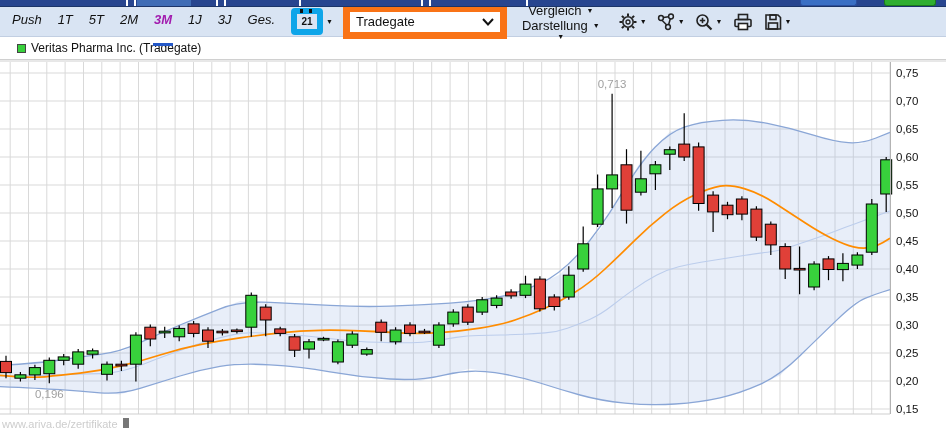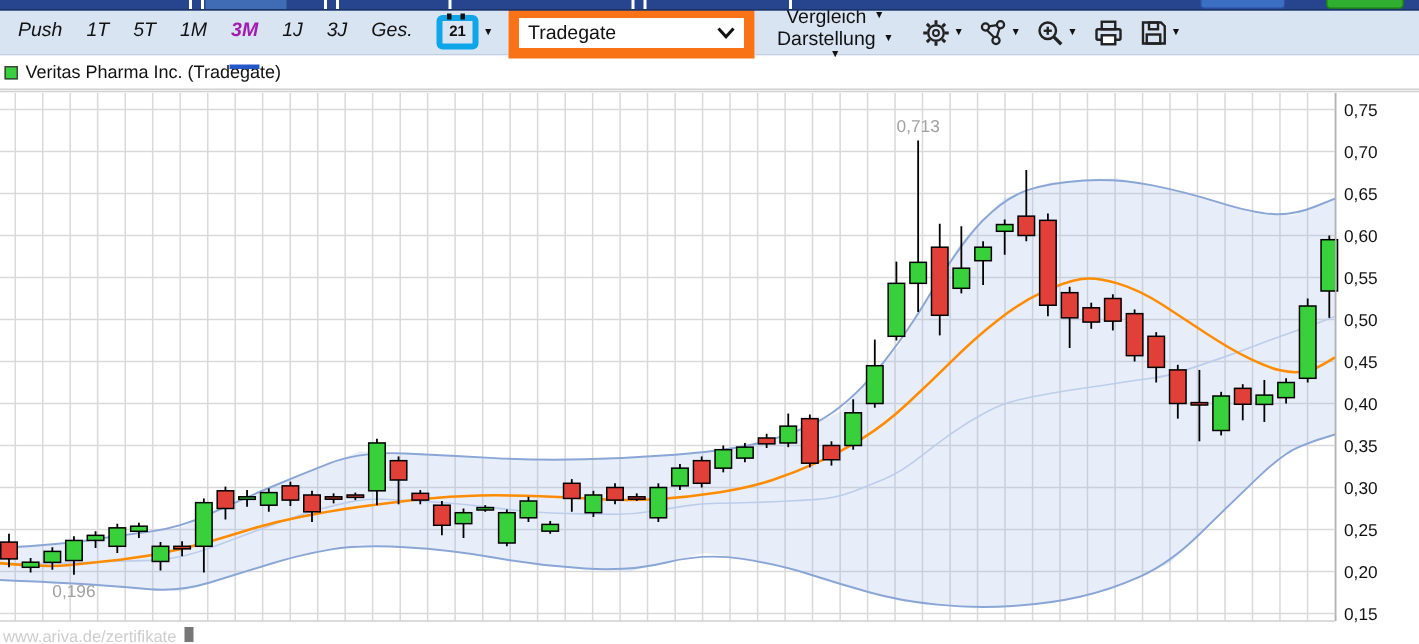--- a/index.html
+++ b/index.html
@@ -12,33 +12,33 @@
   .remnant{position:absolute;top:0;height:5px;border-radius:0 0 3px 3px;}
   .remnant.blue{left:800px;width:55px;background:#3a6fc4;border:1px solid #2b4f9e;border-top:none;}
   .remnant.green{left:884px;width:50px;background:#2fae2f;border:1px solid #1d7a1d;border-top:none;}
   
   .toolbar{height:29px;background:#d9e4f3;border-bottom:1px solid #c2cfe2;
            display:flex;align-items:center;padding-left:4px;font-size:13px;color:#111;}
   .tab{padding:5px 8px;height:100%;display:flex;align-items:flex-start;position:relative;font-style:italic;}
   .tab.active span{color:#a21caf;font-weight:bold;}
   .tab.active::after{content:"";position:absolute;left:7px;right:7px;bottom:0;height:3px;background:#2458c8;}
   .cal-group{display:flex;align-items:center;margin-left:8px;gap:3px;}
-  .cal{width:20px;height:15px;border:4px solid #0ea5e9;border-radius:4px;position:relative;
+  .cal{width:20px;height:15px;border:6px solid #0ea5e9;border-radius:4px;position:relative;
        display:flex;align-items:center;justify-content:center;font-size:10px;font-weight:bold;color:#111;}
   .cal::before{content:"";position:absolute;top:-5px;left:3px;width:3px;height:4px;background:#111;box-shadow:9px 0 #111;}
   .caret{font-size:7px;color:#111;line-height:1;}
   .select{margin-left:10px;width:138px;height:20px;background:#fff;border:7px solid #f97316;
           display:flex;align-items:center;justify-content:space-between;padding:0 6px;font-size:13px;}
   .menu-item{margin-left:15px;display:flex;align-items:center;gap:5px;}
   .iconbar{display:flex;align-items:center;margin-left:16px;gap:5px;}
   .icon-btn{display:flex;align-items:center;gap:2px;padding:0 2px;}
   .icon-btn svg{display:block;}
   
   .legend{height:22px;background:#fff;border-bottom:1px solid #d0d0d0;
-          display:flex;font-size:12px;color:#111;padding-left:3px;gap:22px;}
+          display:flex;font-size:12px;color:#111;padding-left:17px;gap:22px;}
   .legend-item{display:flex;align-items:center;gap:5px;}
   .swatch{width:7px;height:7px;border:1px solid #444;display:inline-block;}
   
   .chart{position:relative;height:371px;background:#fff;}
   .chart svg{position:absolute;left:0;top:0;}
 </style>
 </head>
 <body>
 
 <div class="page">
@@ -62,21 +62,21 @@
         <div class="tab">
           <span>Push</span>
         </div>
         <div class="tab">
           <span>1T</span>
         </div>
         <div class="tab">
           <span>5T</span>
         </div>
         <div class="tab">
-          <span>1M</span>
+          <span>2M</span>
         </div>
         <div class="tab active">
           <span>3M</span>
         </div>
         <div class="tab">
           <span>1J</span>
         </div>
         <div class="tab">
           <span>3J</span>
         </div>

